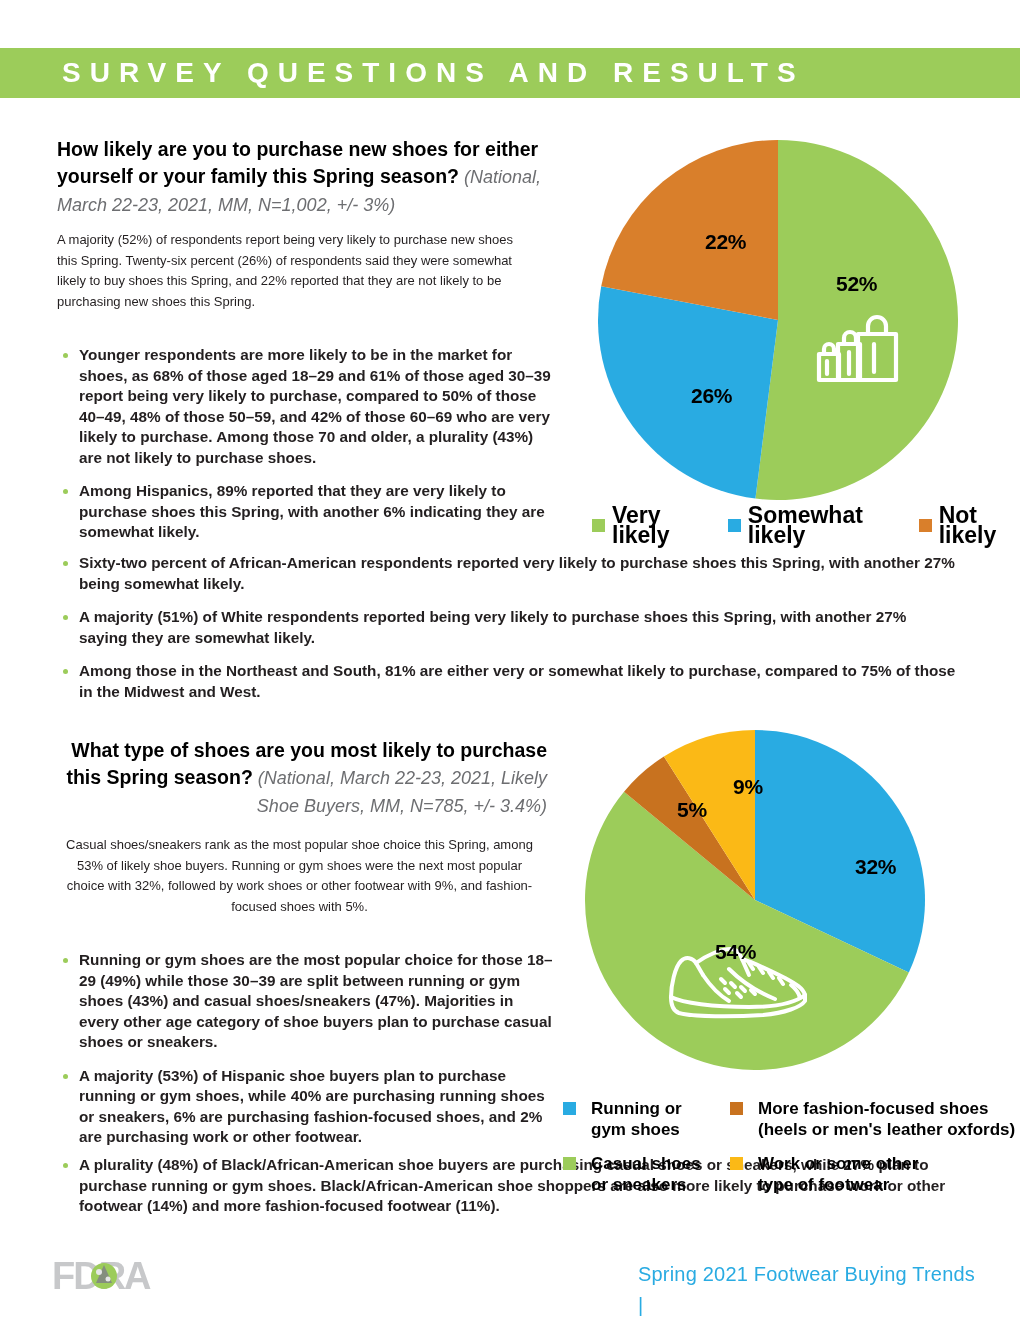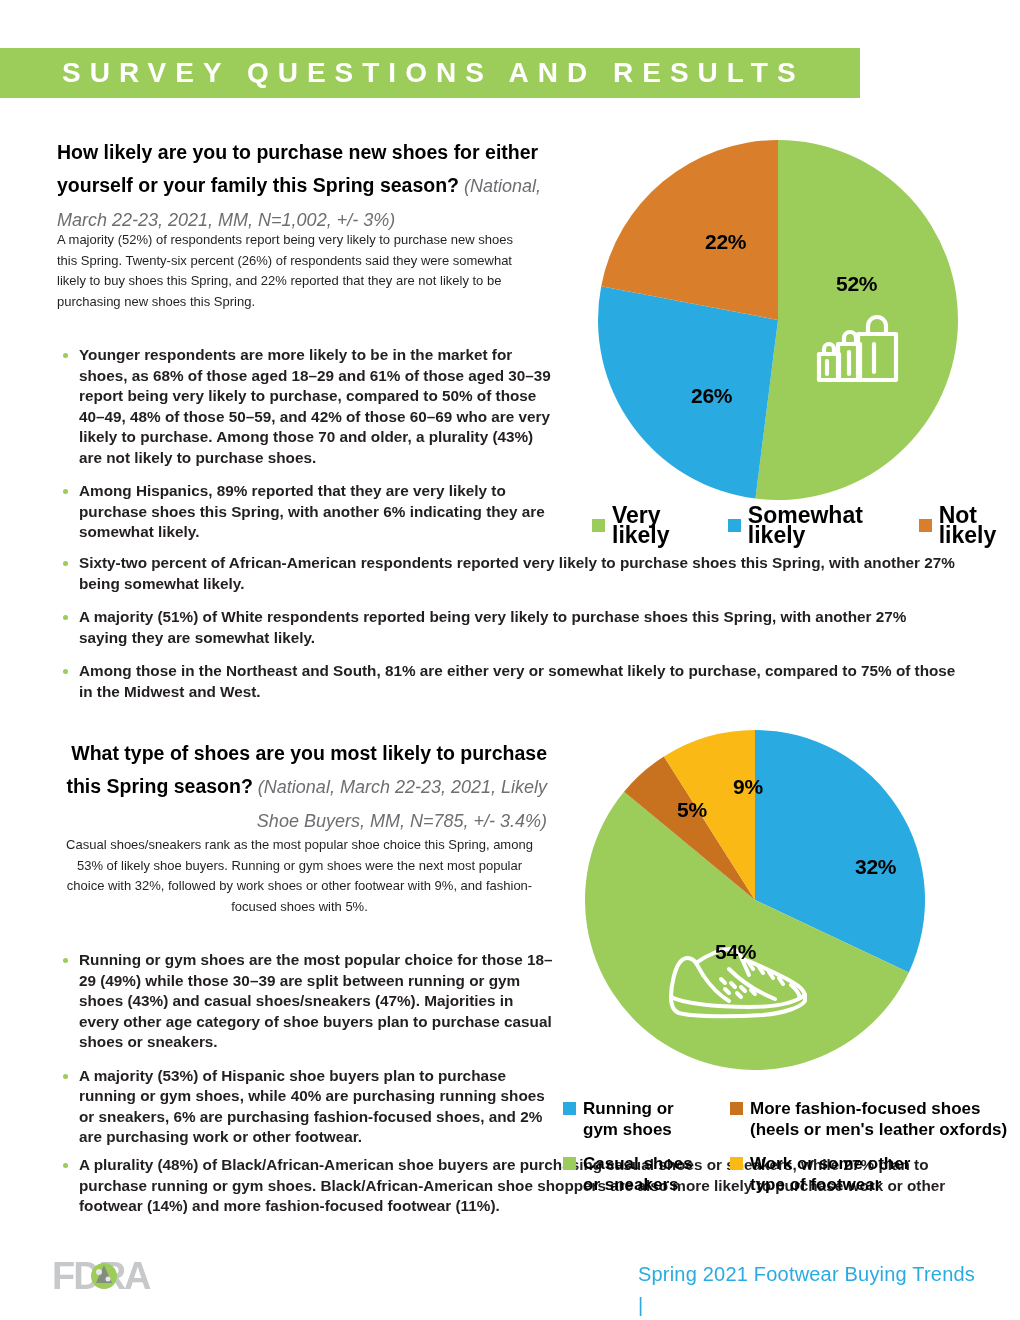--- a/index.html
+++ b/index.html
@@ -14,40 +14,40 @@
     font-family: "Liberation Sans", sans-serif;
     color: #231f20;
     overflow: hidden;
   }
 
   
   .banner {
     position: absolute;
     left: 0;
     top: 48px;
-    width: 860px;
+    width: 1020px;
     height: 50px;
     background: #9ccc5a;
     display: flex;
     align-items: center;
   }
   .banner-title {
     color: #ffffff;
     font-size: 28px;
     font-weight: bold;
     letter-spacing: 9px;
     padding-left: 62px;
     white-space: nowrap;
   }
 
   
   .q-heading {
     font-size: 19.5px;
     font-weight: bold;
-    line-height: 33px;
+    line-height: 27px;
     color: #000000;
   }
   .q-heading .qual {
     font-weight: normal;
     font-style: italic;
     color: #6d6e71;
     font-size: 18px;
   }
   .body-text {
     font-size: 13px;
@@ -160,21 +160,21 @@
     left: 563px;
     top: 1098px;
     display: grid;
     grid-template-columns: 155px auto;
     grid-auto-rows: min-content;
     row-gap: 13px;
     column-gap: 12px;
   }
   #legend2 .legend-row { align-items: flex-start; }
   #legend2 .legend-swatch { margin-top: 4px; }
-  #legend2 .legend-label { font-size: 17px; line-height: 21px; }
+  #legend2 .legend-label { font-size: 17px; line-height: 21px; margin-left: 8px; }
 
   
   #sec2-heading {
     position: absolute;
     left: 57px;
     top: 737px;
     width: 490px;
     text-align: right;
   }
   #sec2-intro {

